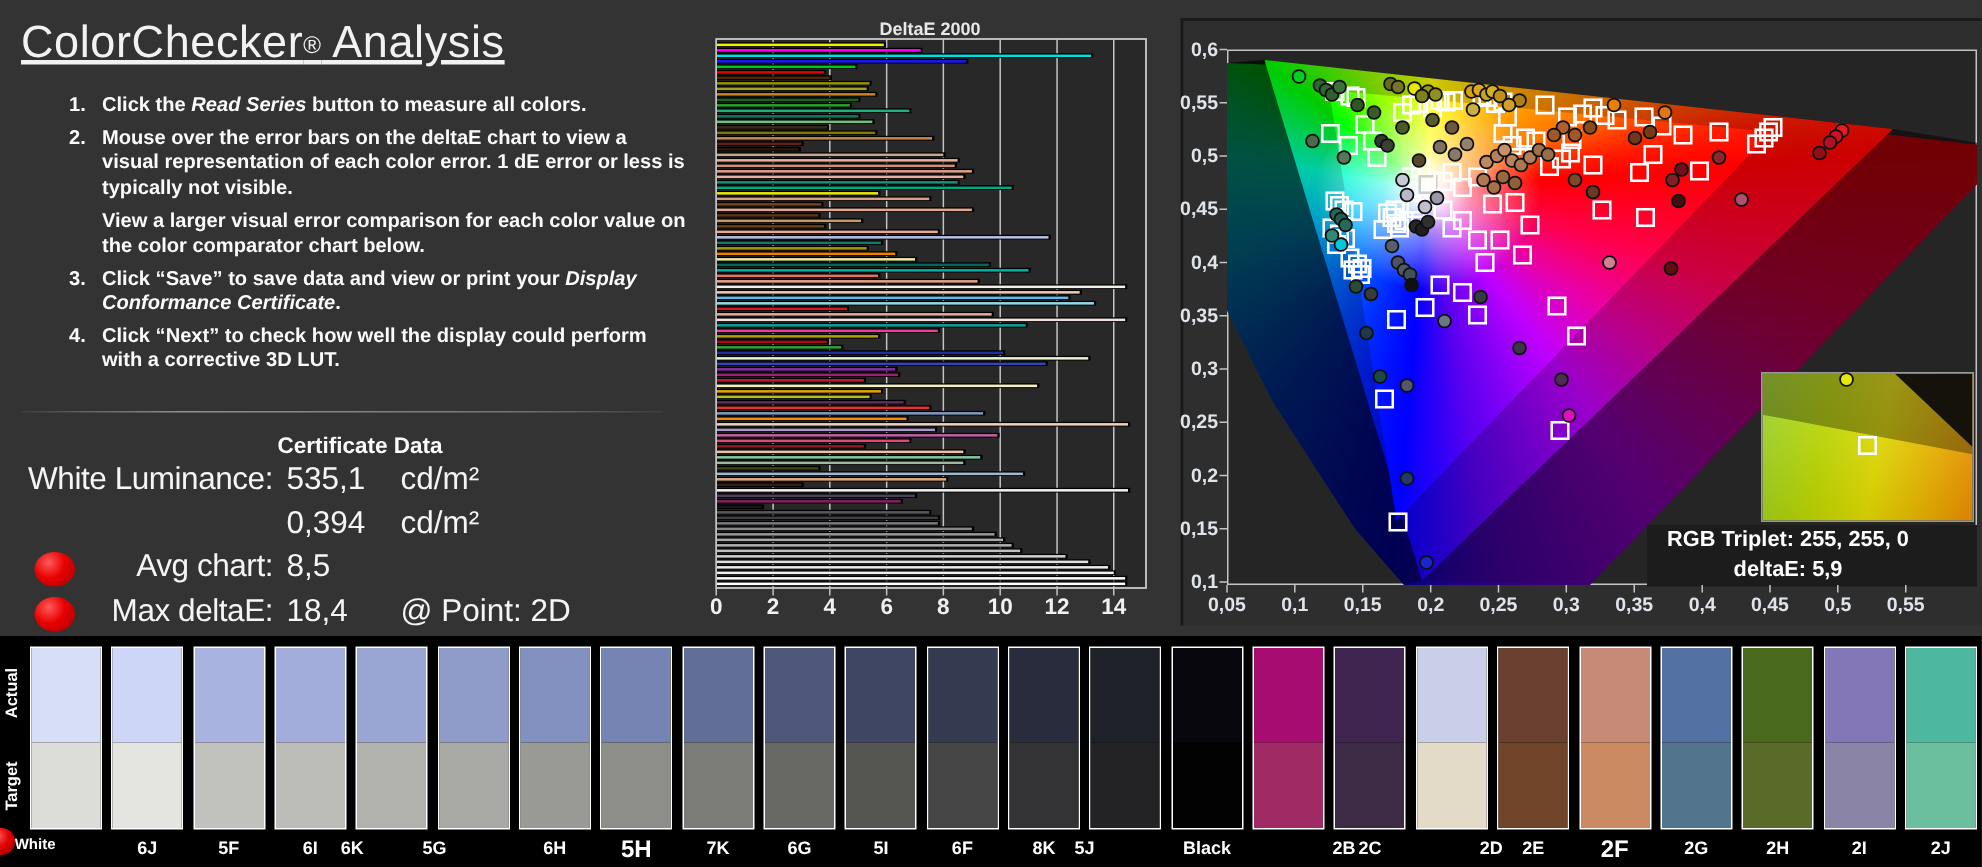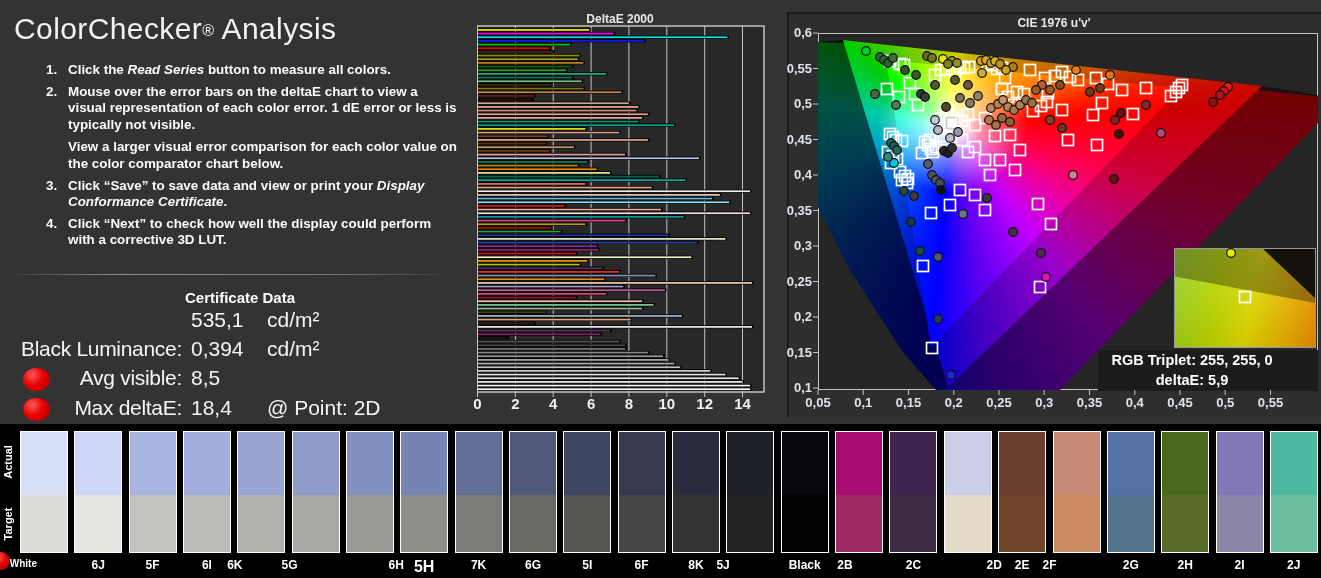--- a/index.html
+++ b/index.html
@@ -1,49 +1,48 @@
 <!DOCTYPE html>
 <html><head><meta charset="utf-8">
 <style>
 *{margin:0;padding:0;box-sizing:border-box;}
 html,body{width:1321px;height:578px;overflow:hidden;background:#333334;font-family:"Liberation Sans",sans-serif;}
 .abs{position:absolute;}
 </style></head>
 <body>
 <div class="abs" style="left:0;top:0;width:1321px;height:578px;background:#333334;">
 
-<div class="abs" style="left:14px;top:12px;font-size:30px;color:#f2f2f2;letter-spacing:0.4px;">ColorChecker<span style="font-size:16px;position:relative;top:-3px;">®</span> Analysis</div>
+<div class="abs" style="left:14px;top:12px;font-size:30px;color:#f2f2f2;letter-spacing:0.4px;text-decoration:underline;">ColorChecker<span style="font-size:16px;position:relative;top:-3px;">®</span> Analysis</div>
 
 <div class="abs" style="left:46px;top:62px;width:440px;color:#fbfbfb;font-size:13.4px;font-weight:bold;line-height:16.2px;white-space:nowrap;">
 <div style="position:relative;padding-left:22px;margin-bottom:6px;"><span style="position:absolute;left:0;">1.</span>Click the <i>Read Series</i> button to measure all colors.</div>
 <div style="position:relative;padding-left:22px;margin-bottom:0px;"><span style="position:absolute;left:0;">2.</span>Mouse over the error bars on the deltaE chart to view a<br>visual representation of each color error. 1 dE error or less is<br>typically not visible.<div style="margin-top:6.5px;">View a larger visual error comparison for each color value on<br>the color comparator chart below.</div></div>
 <div style="position:relative;padding-left:22px;margin-top:6px;"><span style="position:absolute;left:0;">3.</span>Click “Save” to save data and view or print your <i>Display</i><br><i>Conformance Certificate</i>.</div>
 <div style="position:relative;padding-left:22px;margin-top:6px;"><span style="position:absolute;left:0;">4.</span>Click “Next” to check how well the display could perform<br>with a corrective 3D LUT.</div>
 </div>
 
 <div class="abs" style="left:14px;top:274px;width:428px;height:1px;background:linear-gradient(90deg,rgba(160,160,160,0.1),#909090 25%,#777 75%,rgba(160,160,160,0.1));"></div>
 
 <div class="abs" style="left:0;top:289px;width:480px;text-align:center;color:#fbfbfb;font-size:15px;font-weight:bold;">Certificate Data</div>
+<div class="abs" style="right:1139px;top:308px;white-space:nowrap;color:#f5f5f5;font-size:21px;letter-spacing:-0.3px;">White Luminance:</div>
 <div class="abs" style="left:191px;top:308px;color:#f5f5f5;font-size:21px;">535,1</div>
 <div class="abs" style="left:267px;top:308px;color:#f5f5f5;font-size:21px;">cd/m²</div>
-<div class="abs" style="right:1139px;top:337px;white-space:nowrap;color:#f5f5f5;font-size:21px;letter-spacing:-0.3px;">Black Luminance:</div>
 <div class="abs" style="left:191px;top:337px;color:#f5f5f5;font-size:21px;">0,394</div>
 <div class="abs" style="left:267px;top:337px;color:#f5f5f5;font-size:21px;">cd/m²</div>
-<div class="abs" style="right:1139px;top:366px;white-space:nowrap;color:#f5f5f5;font-size:21px;letter-spacing:-0.3px;">Avg visible:</div>
+<div class="abs" style="right:1139px;top:366px;white-space:nowrap;color:#f5f5f5;font-size:21px;letter-spacing:-0.3px;">Avg chart:</div>
 <div class="abs" style="left:191px;top:366px;color:#f5f5f5;font-size:21px;">8,5</div>
 <div class="abs" style="right:1139px;top:396px;white-space:nowrap;color:#f5f5f5;font-size:21px;letter-spacing:-0.3px;">Max deltaE:</div>
 <div class="abs" style="left:191px;top:396px;color:#f5f5f5;font-size:21px;">18,4</div>
 <div class="abs" style="left:267px;top:396px;color:#f5f5f5;font-size:21px;">@ Point: 2D</div>
 <div class="abs" style="left:23px;top:368px;width:27px;height:23px;border-radius:50%;background:radial-gradient(circle at 35% 30%,#ff5a5a,#e80000 45%,#a50000 100%);"></div>
 <div class="abs" style="left:23px;top:398px;width:27px;height:23px;border-radius:50%;background:radial-gradient(circle at 35% 30%,#ff5a5a,#e80000 45%,#a50000 100%);"></div>
 
 <div class="abs" style="left:500px;top:12px;width:240px;text-align:center;color:#e8e8e8;font-size:12px;font-weight:bold;">DeltaE 2000</div>
 
 <div class="abs" style="left:787px;top:12px;width:534px;height:405px;background:#2e2e2e;border-top:2px solid #1a1a1a;border-left:2px solid #1a1a1a;"></div>
-<div class="abs" style="left:787px;top:16px;width:534px;text-align:center;color:#e8e8e8;font-size:12px;font-weight:bold;">CIE 1976 u'v'</div>
 <div class="abs" style="left:818px;top:33px;width:500px;height:357px;background:#252525;border:1px solid #c4c4c4;"></div>
 
 <div class="abs" style="left:818px;top:33px;width:500px;height:357px;clip-path:polygon(0px 9px, 27px 10px, 57px 13px, 93px 17px, 138px 22px, 192px 28px, 257px 35px, 320px 43px, 426px 55px, 523px 66px, 242px 357px, 118px 357px, 85px 319px, 30px 234px, 0px 174px);background:conic-gradient(from 0deg at 134px 94px, #ffff00 3.4deg, #ff7800 64.7deg, #ff1800 79.4deg, #ff0000 85.0deg, #ff0050 106.2deg, #e800a8 124.6deg, #c000ff 143.9deg, #5800f0 170.6deg, #0000ff 185.4deg, #0050ff 216.5deg, #00c8ff 255.2deg, #00ffd0 280.2deg, #00ff70 293.8deg, #00ff00 308.5deg, #30ff00 315.3deg, #90ff00 331.9deg, #ffff00 363.4deg);filter:brightness(0.52);"></div>
 <div class="abs" style="left:818px;top:33px;width:500px;height:357px;clip-path:polygon(0px 9px, 27px 10px, 57px 13px, 93px 17px, 138px 22px, 192px 28px, 257px 35px, 320px 43px, 426px 55px, 523px 66px, 444px 53px, 25px 7px);background:rgba(0,0,0,0.42);"></div>
 <div class="abs" style="left:818px;top:33px;width:500px;height:357px;clip-path:polygon(0px 9px, 25px 7px, 130px 354px, 118px 357px, 85px 319px, 30px 234px, 0px 174px);background:rgba(0,0,0,0.38);"></div>
 <div class="abs" style="left:818px;top:33px;width:500px;height:357px;clip-path:polygon(444px 53px, 523px 66px, 242px 357px, 130px 354px);background:rgba(20,0,20,0.18);"></div>
 <div class="abs" style="left:818px;top:33px;width:500px;height:357px;clip-path:polygon(25px 7px, 444px 53px, 130px 354px);background:conic-gradient(from 0deg at 134px 94px, #ffff00 3.4deg, #ff7800 64.7deg, #ff1800 79.4deg, #ff0000 85.0deg, #ff0050 106.2deg, #e800a8 124.6deg, #c000ff 143.9deg, #5800f0 170.6deg, #0000ff 185.4deg, #0050ff 216.5deg, #00c8ff 255.2deg, #00ffd0 280.2deg, #00ff70 293.8deg, #00ff00 308.5deg, #30ff00 315.3deg, #90ff00 331.9deg, #ffff00 363.4deg);filter:brightness(0.8);"></div>
 <div class="abs" style="left:818px;top:33px;width:500px;height:357px;clip-path:polygon(68px 27px, 363px 55px, 113px 314px);background:conic-gradient(from 0deg at 134px 94px, #ffff00 3.4deg, #ff7800 64.7deg, #ff1800 79.4deg, #ff0000 85.0deg, #ff0050 106.2deg, #e800a8 124.6deg, #c000ff 143.9deg, #5800f0 170.6deg, #0000ff 185.4deg, #0050ff 216.5deg, #00c8ff 255.2deg, #00ffd0 280.2deg, #00ff70 293.8deg, #00ff00 308.5deg, #30ff00 315.3deg, #90ff00 331.9deg, #ffff00 363.4deg);"></div>
 <div class="abs" style="left:818px;top:33px;width:500px;height:357px;background:radial-gradient(ellipse 75px 66px at 134px 94px, rgba(255,255,255,1) 0px, rgba(255,255,255,0.93) 12px, rgba(255,255,255,0.55) 30px, rgba(255,255,255,0) 75px);"></div>
 
@@ -549,21 +548,21 @@
 <div style="position:absolute;left:227.2px;top:558px;width:68px;text-align:left;color:#fff;font-size:12px;font-weight:bold;">6K</div>
 <div style="position:absolute;left:291.6px;top:431px;width:48px;height:122px;border:1px solid #fff;box-sizing:border-box;">
 <div style="position:absolute;inset:0;height:63px;background:#8f9cca;"></div>
 <div style="position:absolute;left:0;top:63px;right:0;bottom:0;background:#a8a8a4;"></div>
     </div>
 <div style="position:absolute;left:281.6px;top:558px;width:68px;color:#fff;font-size:12px;font-weight:bold;">5G</div>
 <div style="position:absolute;left:345.9px;top:431px;width:48px;height:122px;border:1px solid #fff;box-sizing:border-box;">
 <div style="position:absolute;inset:0;height:63px;background:#8291c0;"></div>
 <div style="position:absolute;left:0;top:63px;right:0;bottom:0;background:#999995;"></div>
     </div>
-<div style="position:absolute;left:335.9px;top:558px;width:68px;text-align:right;color:#fff;font-size:12px;font-weight:bold;">6H</div>
+<div style="position:absolute;left:335.9px;top:558px;width:68px;text-align:center;color:#fff;font-size:12px;font-weight:bold;">6H</div>
 <div style="position:absolute;left:400.2px;top:431px;width:48px;height:122px;border:1px solid #fff;box-sizing:border-box;">
 <div style="position:absolute;inset:0;height:63px;background:#7584b2;"></div>
 <div style="position:absolute;left:0;top:63px;right:0;bottom:0;background:#8d8d89;"></div>
     </div>
 <div style="position:absolute;left:390.2px;top:558px;width:68px;text-align:center;color:#fff;font-size:16px;font-weight:bold;">5H</div>
 <div style="position:absolute;left:454.6px;top:431px;width:48px;height:122px;border:1px solid #fff;box-sizing:border-box;">
 <div style="position:absolute;inset:0;height:63px;background:#616e96;"></div>
 <div style="position:absolute;left:0;top:63px;right:0;bottom:0;background:#7b7b77;"></div>
     </div>
 <div style="position:absolute;left:444.6px;top:558px;width:68px;text-align:center;color:#fff;font-size:12px;font-weight:bold;">7K</div>
@@ -594,41 +593,41 @@
 <div style="position:absolute;left:716.4px;top:558px;width:68px;text-align:left;color:#fff;font-size:12px;font-weight:bold;">5J</div>
 <div style="position:absolute;left:780.7px;top:431px;width:48px;height:122px;border:1px solid #fff;box-sizing:border-box;">
 <div style="position:absolute;inset:0;height:63px;background:#07070d;"></div>
 <div style="position:absolute;left:0;top:63px;right:0;bottom:0;background:#020202;"></div>
     </div>
 <div style="position:absolute;left:770.7px;top:558px;width:68px;text-align:center;color:#fff;font-size:12px;font-weight:bold;">Black</div>
 <div style="position:absolute;left:835.0px;top:431px;width:48px;height:122px;border:1px solid #fff;box-sizing:border-box;">
 <div style="position:absolute;inset:0;height:63px;background:#a70c70;"></div>
 <div style="position:absolute;left:0;top:63px;right:0;bottom:0;background:#a02a64;"></div>
     </div>
-<div style="position:absolute;left:811px;top:558px;width:68px;text-align:center;color:#fff;font-size:12px;font-weight:bold;">2B</div>
+<div style="position:absolute;left:862px;top:558px;width:68px;text-align:center;color:#fff;font-size:12px;font-weight:bold;">2B</div>
 <div style="position:absolute;left:889.4px;top:431px;width:48px;height:122px;border:1px solid #fff;box-sizing:border-box;">
 <div style="position:absolute;inset:0;height:63px;background:#3f2550;"></div>
 <div style="position:absolute;left:0;top:63px;right:0;bottom:0;background:#3d2a45;"></div>
     </div>
 <div style="position:absolute;left:879.4px;top:558px;width:68px;text-align:center;color:#fff;font-size:12px;font-weight:bold;">2C</div>
 <div style="position:absolute;left:943.8px;top:431px;width:48px;height:122px;border:1px solid #fff;box-sizing:border-box;">
 <div style="position:absolute;inset:0;height:63px;background:#c9cee9;"></div>
 <div style="position:absolute;left:0;top:63px;right:0;bottom:0;background:#e3dbc8;"></div>
     </div>
 <div style="position:absolute;left:933.8px;top:558px;width:68px;text-align:right;color:#fff;font-size:12px;font-weight:bold;">2D</div>
 <div style="position:absolute;left:998.1px;top:431px;width:48px;height:122px;border:1px solid #fff;box-sizing:border-box;">
 <div style="position:absolute;inset:0;height:63px;background:#6b4030;"></div>
 <div style="position:absolute;left:0;top:63px;right:0;bottom:0;background:#6f4428;"></div>
     </div>
 <div style="position:absolute;left:988.1px;top:558px;width:68px;text-align:center;color:#fff;font-size:12px;font-weight:bold;">2E</div>
 <div style="position:absolute;left:1052.5px;top:431px;width:48px;height:122px;border:1px solid #fff;box-sizing:border-box;">
 <div style="position:absolute;inset:0;height:63px;background:#c68a76;"></div>
 <div style="position:absolute;left:0;top:63px;right:0;bottom:0;background:#cb8a62;"></div>
     </div>
-<div style="position:absolute;left:1042.5px;top:558px;width:68px;color:#fff;font-size:12px;font-weight:bold;">2F</div>
+<div style="position:absolute;left:1042.5px;top:558px;width:68px;text-align:center;color:#fff;font-size:16px;font-weight:bold;">2F</div>
 <div style="position:absolute;left:1106.8px;top:431px;width:48px;height:122px;border:1px solid #fff;box-sizing:border-box;">
 <div style="position:absolute;inset:0;height:63px;background:#5471a4;"></div>
 <div style="position:absolute;left:0;top:63px;right:0;bottom:0;background:#52748c;"></div>
     </div>
 <div style="position:absolute;left:1096.8px;top:558px;width:68px;text-align:center;color:#fff;font-size:12px;font-weight:bold;">2G</div>
 <div style="position:absolute;left:1161.2px;top:431px;width:48px;height:122px;border:1px solid #fff;box-sizing:border-box;">
 <div style="position:absolute;inset:0;height:63px;background:#49691c;"></div>
 <div style="position:absolute;left:0;top:63px;right:0;bottom:0;background:#5a6a28;"></div>
     </div>
 <div style="position:absolute;left:1151.2px;top:558px;width:68px;text-align:center;color:#fff;font-size:12px;font-weight:bold;">2H</div>

